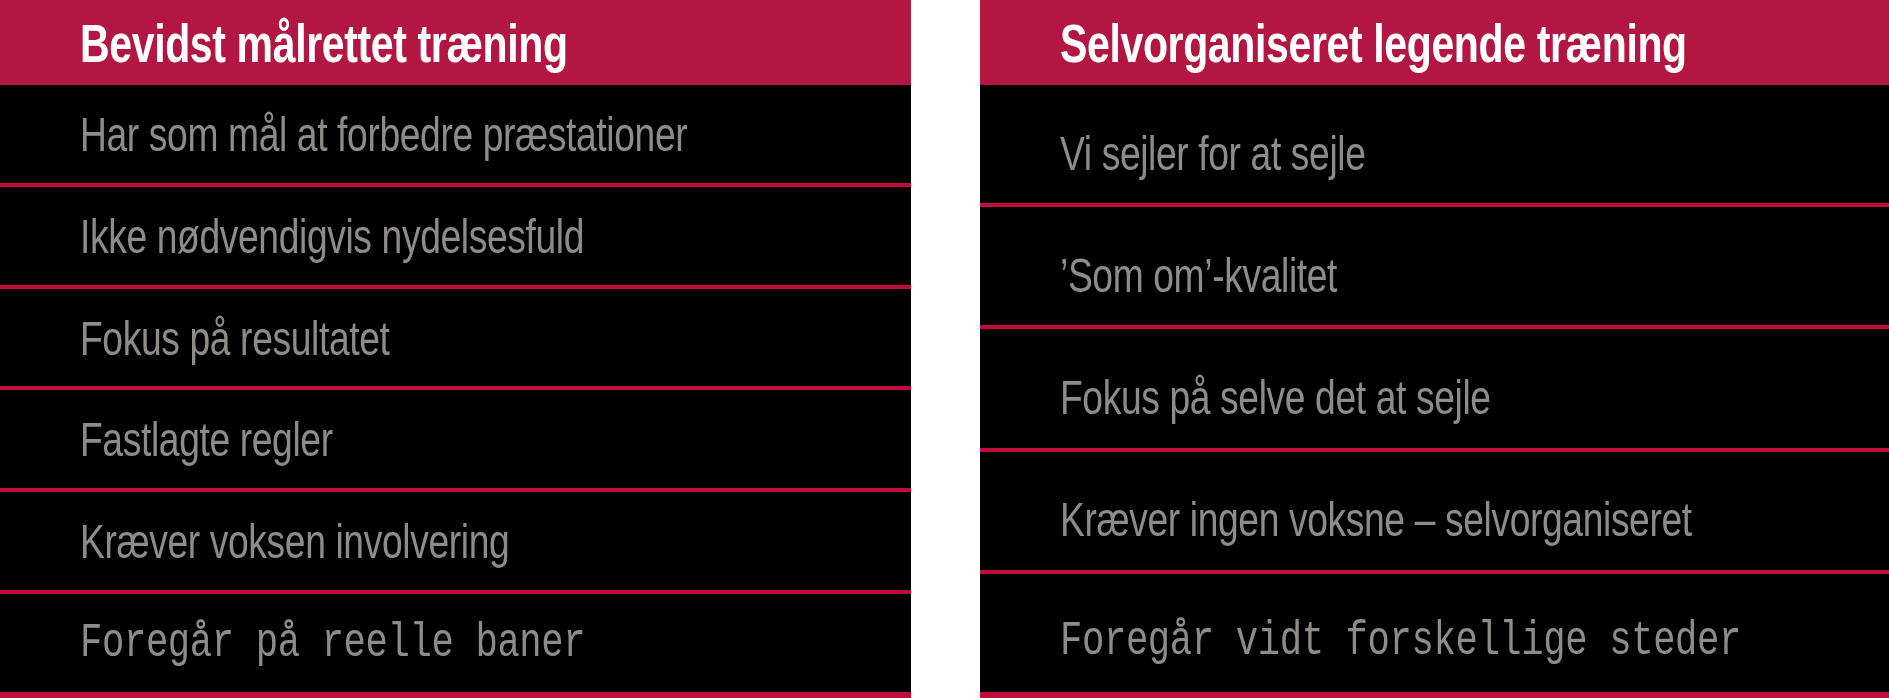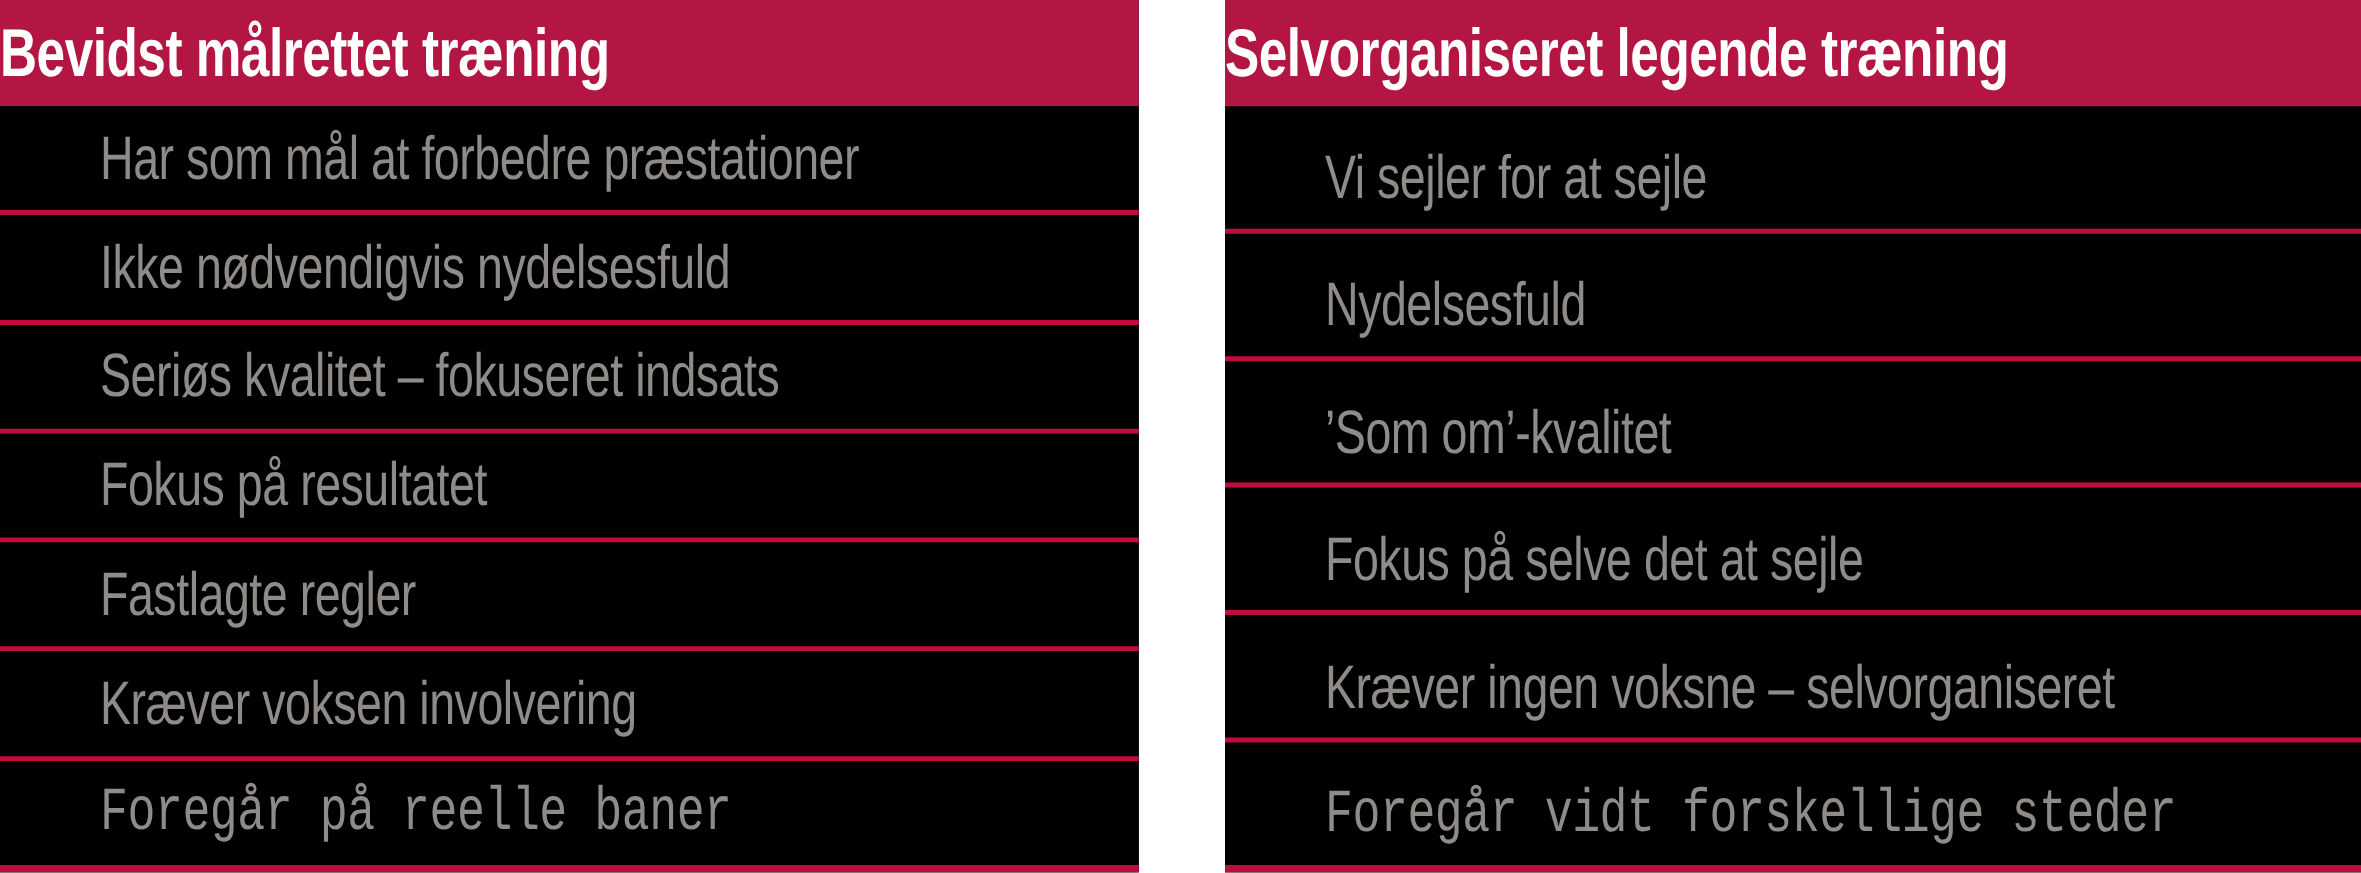--- a/index.html
+++ b/index.html
@@ -29,20 +29,21 @@
   }
   .cmp-table.left{width:911px;margin-right:69px;}
   .cmp-table.right{width:909px;gap:17px;}
   .thead{
     flex:0 0 85px;
     height:85px;
     background:var(--header-bg);
     color:var(--header-text);
     display:flex;
     align-items:center;
+    padding-left:80px;
     font-size:54px;
     font-weight:bold;
     box-sizing:border-box;
   }
   .trow{
     flex:1 1 auto;
     background:var(--row-bg);
     color:var(--row-text);
     display:flex;
     align-items:center;
@@ -69,23 +70,20 @@
     <div class="thead">
       <span class="txt">Bevidst målrettet træning</span>
     </div>
     <div class="trow">
         <span class="txt">Har som mål at forbedre præstationer</span>
       </div>
     <div class="trow">
         <span class="txt">Ikke nødvendigvis nydelsesfuld</span>
       </div>
     <div class="trow">
-        <span class="txt">Seriøs kvalitet – fokuseret indsats</span>
-      </div>
-    <div class="trow">
         <span class="txt">Fokus på resultatet</span>
       </div>
     <div class="trow">
         <span class="txt">Fastlagte regler</span>
       </div>
     <div class="trow">
         <span class="txt">Kræver voksen involvering</span>
       </div>
     <div class="trow">
         <span class="txt">Foregår på reelle baner</span>
@@ -93,23 +91,20 @@
   </div>
 
   <div class="cmp-table right">
     <div class="thead">
       <span class="txt">Selvorganiseret legende træning</span>
     </div>
     <div class="trow">
         <span class="txt">Vi sejler for at sejle</span>
       </div>
     <div class="trow">
-        <span class="txt">Nydelsesfuld</span>
-      </div>
-    <div class="trow">
         <span class="txt">’Som om’-kvalitet</span>
       </div>
     <div class="trow">
         <span class="txt">Fokus på selve det at sejle</span>
       </div>
     <div class="trow">
         <span class="txt">Kræver ingen voksne – selvorganiseret</span>
       </div>
     <div class="trow">
         <span class="txt">Foregår vidt forskellige steder</span>

